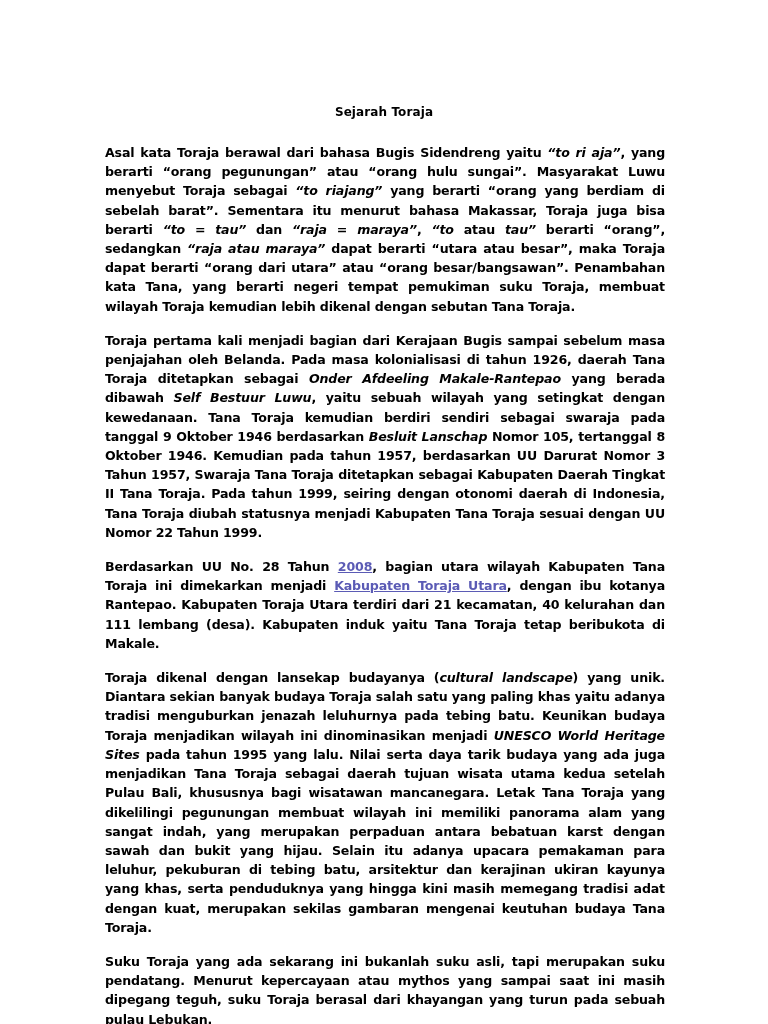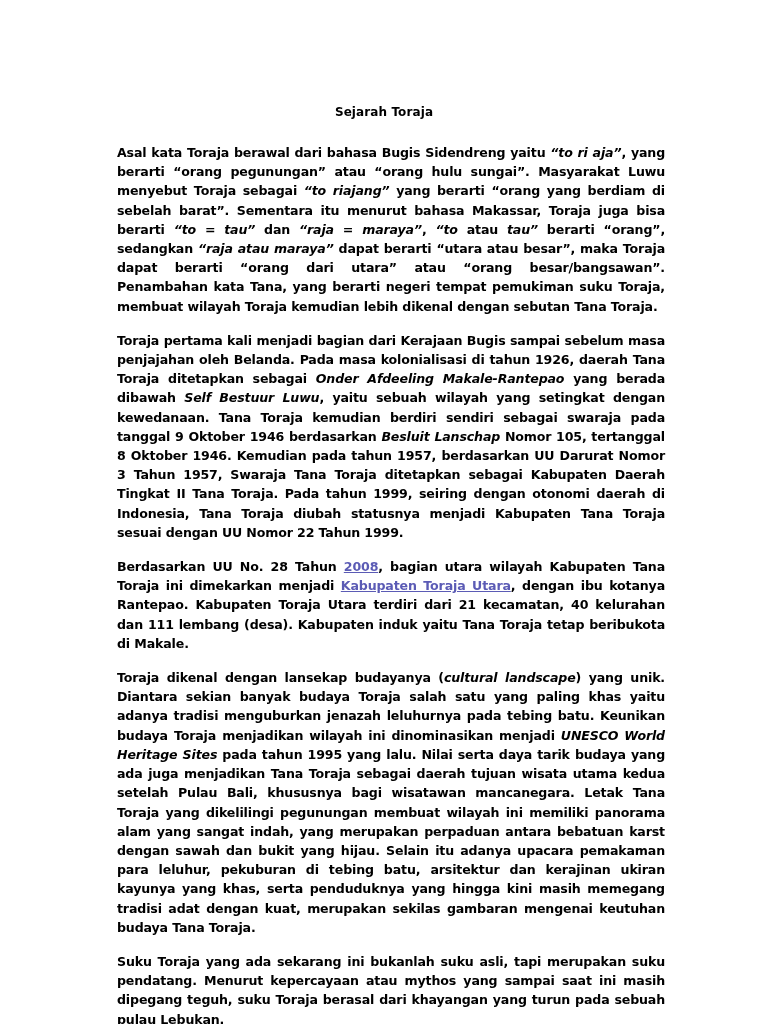--- a/index.html
+++ b/index.html
@@ -32,21 +32,21 @@
     margin: 0 0 23px 0;
     line-height: 1.25;
     padding-right: 2px;
   }
   .para {
     font-size: 12.6px;
     font-weight: bold;
     line-height: 19.2px;
     text-align: justify;
     text-justify: inter-word;
-    margin: 0 0 15px 12px;
+    margin: 0 0 15px 0;
     letter-spacing: -0.15px;
     word-spacing: 0px;
   }
   .para:last-child {
     margin-bottom: 0;
   }
   .para i, .para em {
     font-style: italic;
   }
   .link {

